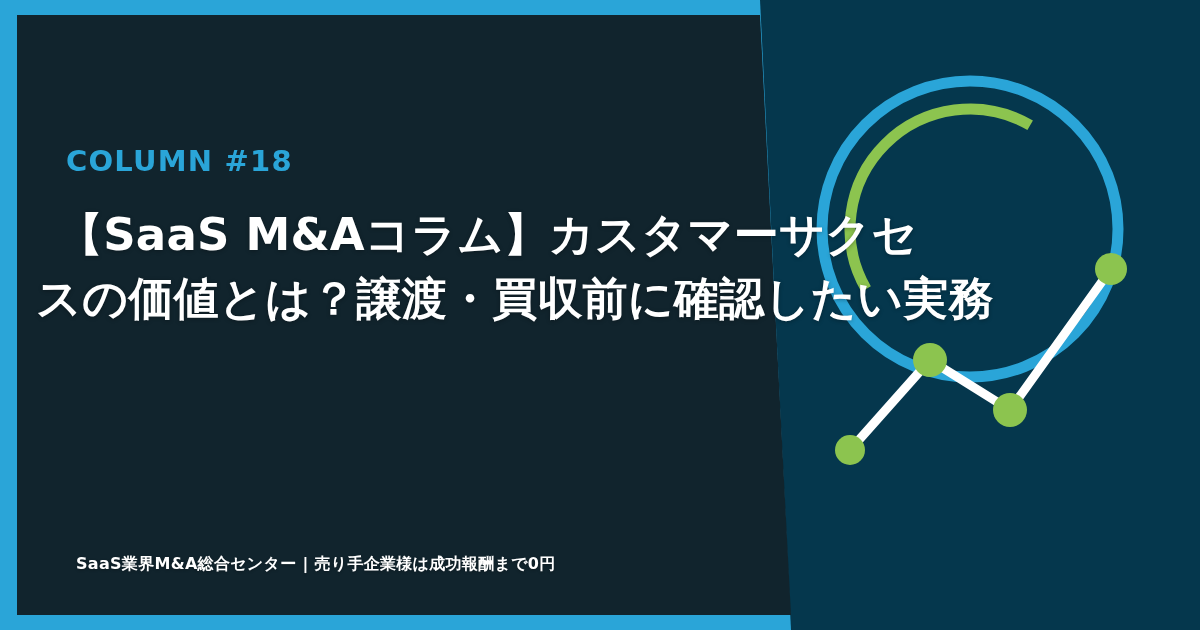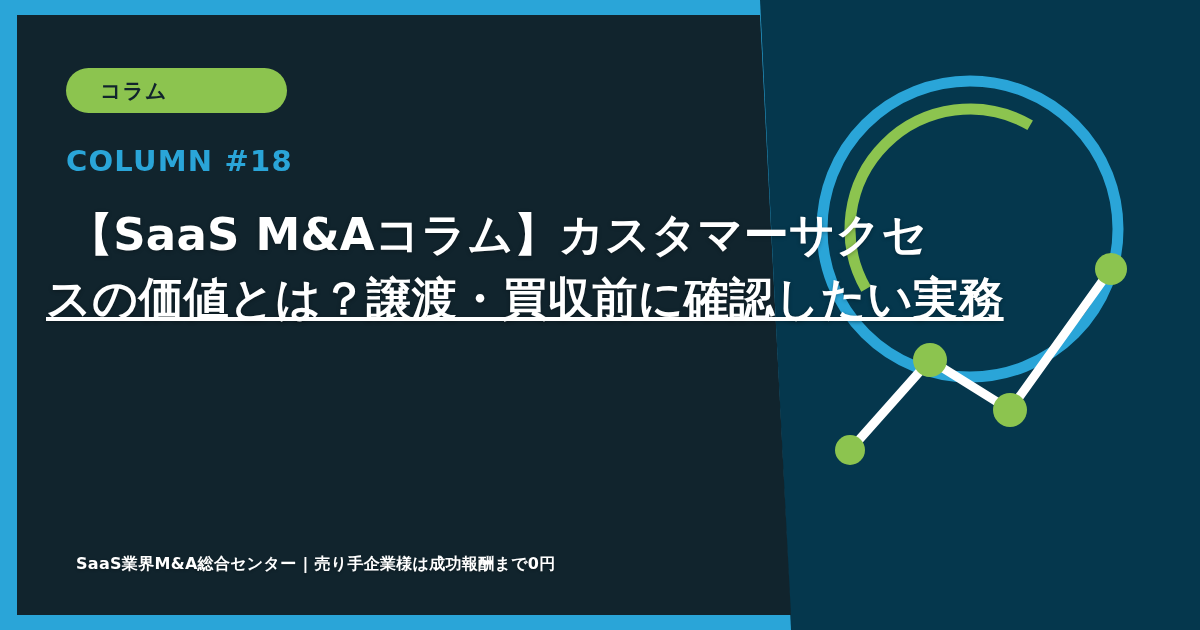--- a/index.html
+++ b/index.html
@@ -77,32 +77,32 @@
     top: 144px;
     color: #2aa5d8;
     font-size: 29px;
     font-weight: 700;
     letter-spacing: 1.2px;
     white-space: nowrap;
   }
 
   .headline {
     position: absolute;
-    left: 46px;
+    left: 36px;
     top: 203px;
     width: 1115px;
     color: #ffffff;
     font-size: 45px;
     font-weight: 700;
     line-height: 64px;
     letter-spacing: 0.2px;
     text-shadow: 0 1px 4px rgba(0,0,0,0.30);
   }
   .headline .l1 { padding-left: 22px; display: block; }
-  .headline .l2 { display: block; text-decoration: underline; }
+  .headline .l2 { display: block; }
   .headline .l3 { display: block; }
 
   .footer {
     position: absolute;
     left: 76px;
     top: 547px;
     color: #ffffff;
     font-size: 16px;
     font-weight: 700;
     letter-spacing: 0.3px;
@@ -125,23 +125,20 @@
     <path d="M 850 229 A 120 120 0 0 1 1074 169.2" fill="none" stroke="#8cc44f" stroke-width="11" stroke-linecap="butt" transform="rotate(-30 970 229)"></path>
     <polyline points="850,450 930,360 1010,410 1111,269" fill="none" stroke="#ffffff" stroke-width="9" stroke-linecap="round" stroke-linejoin="round"></polyline>
     <circle cx="850" cy="450" r="15" fill="#8cc44f"></circle>
     <circle cx="930" cy="360" r="17" fill="#8cc44f"></circle>
     <circle cx="1010" cy="410" r="17" fill="#8cc44f"></circle>
     <circle cx="1111" cy="269" r="16" fill="#8cc44f"></circle>
   </svg>
 
   <div class="content">
 
-    <div class="badge">
-      <span>コラム</span>
-    </div>
 
     <div class="column-no">COLUMN #18</div>
 
     <div class="headline">
       <span class="l1">【SaaS M&amp;Aコラム】カスタマーサクセ</span>
       <span class="l2">スの価値とは？譲渡・買収前に確認したい実務</span>
     </div>
 
     <div class="footer">SaaS業界M&amp;A総合センター | 売り手企業様は成功報酬まで0円</div>
 

